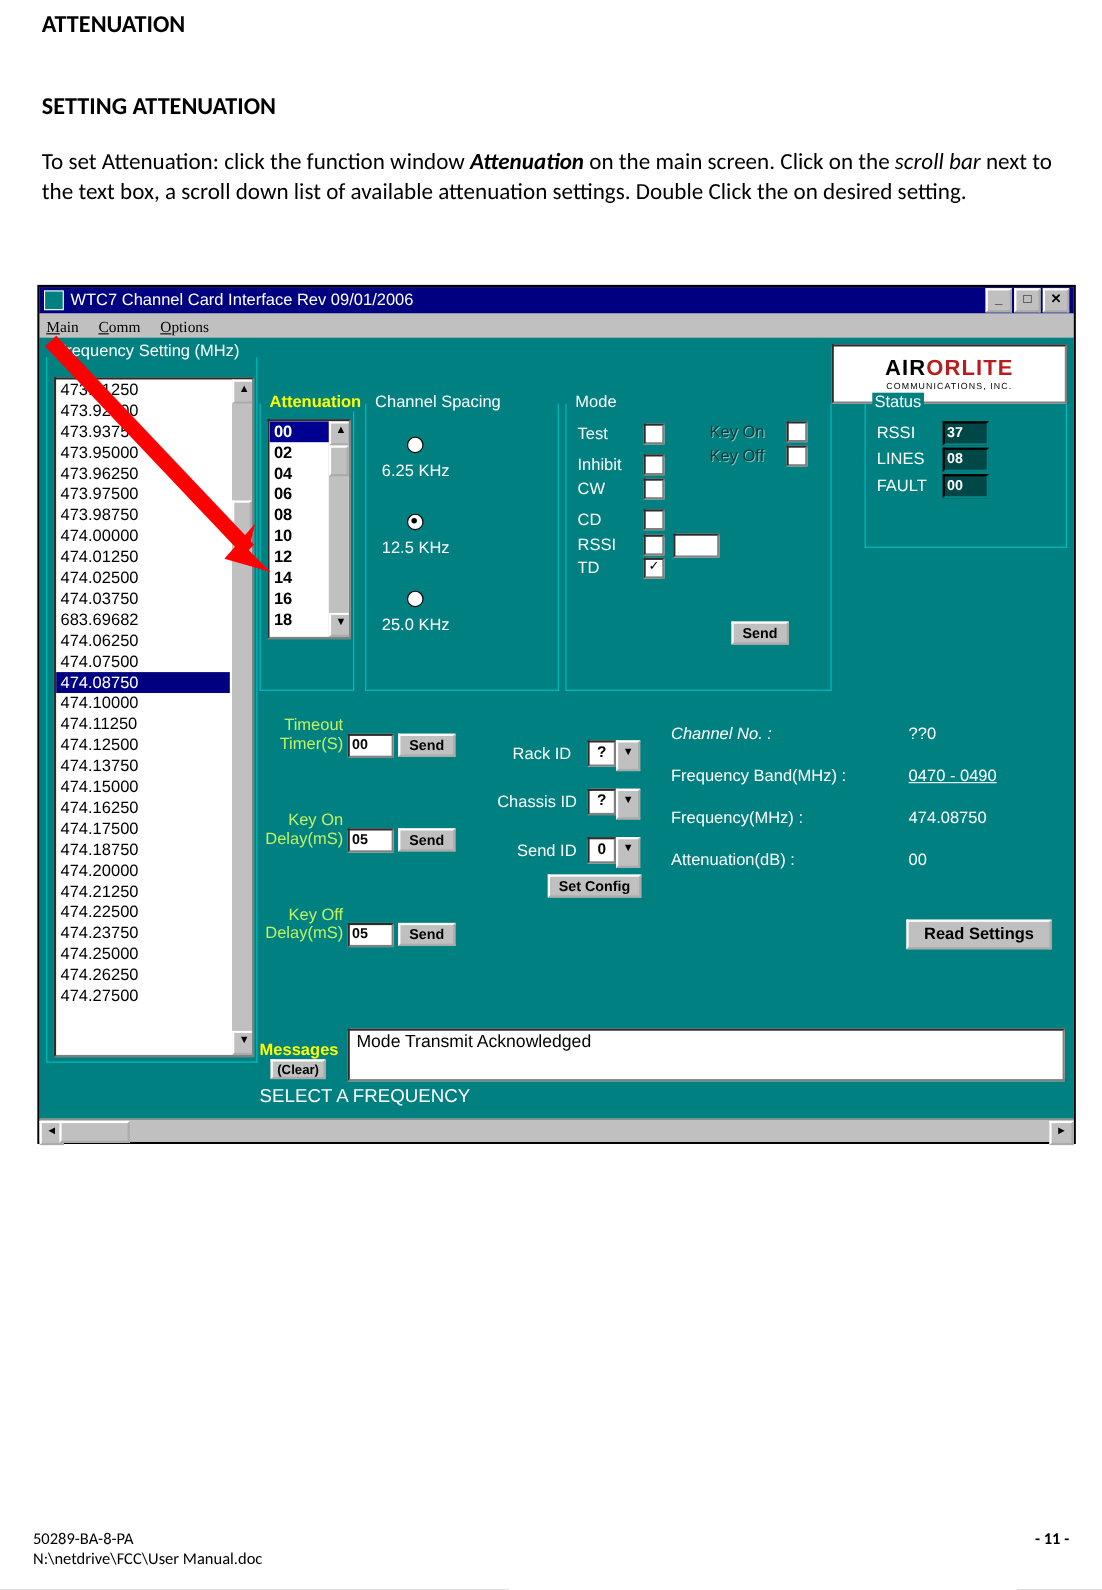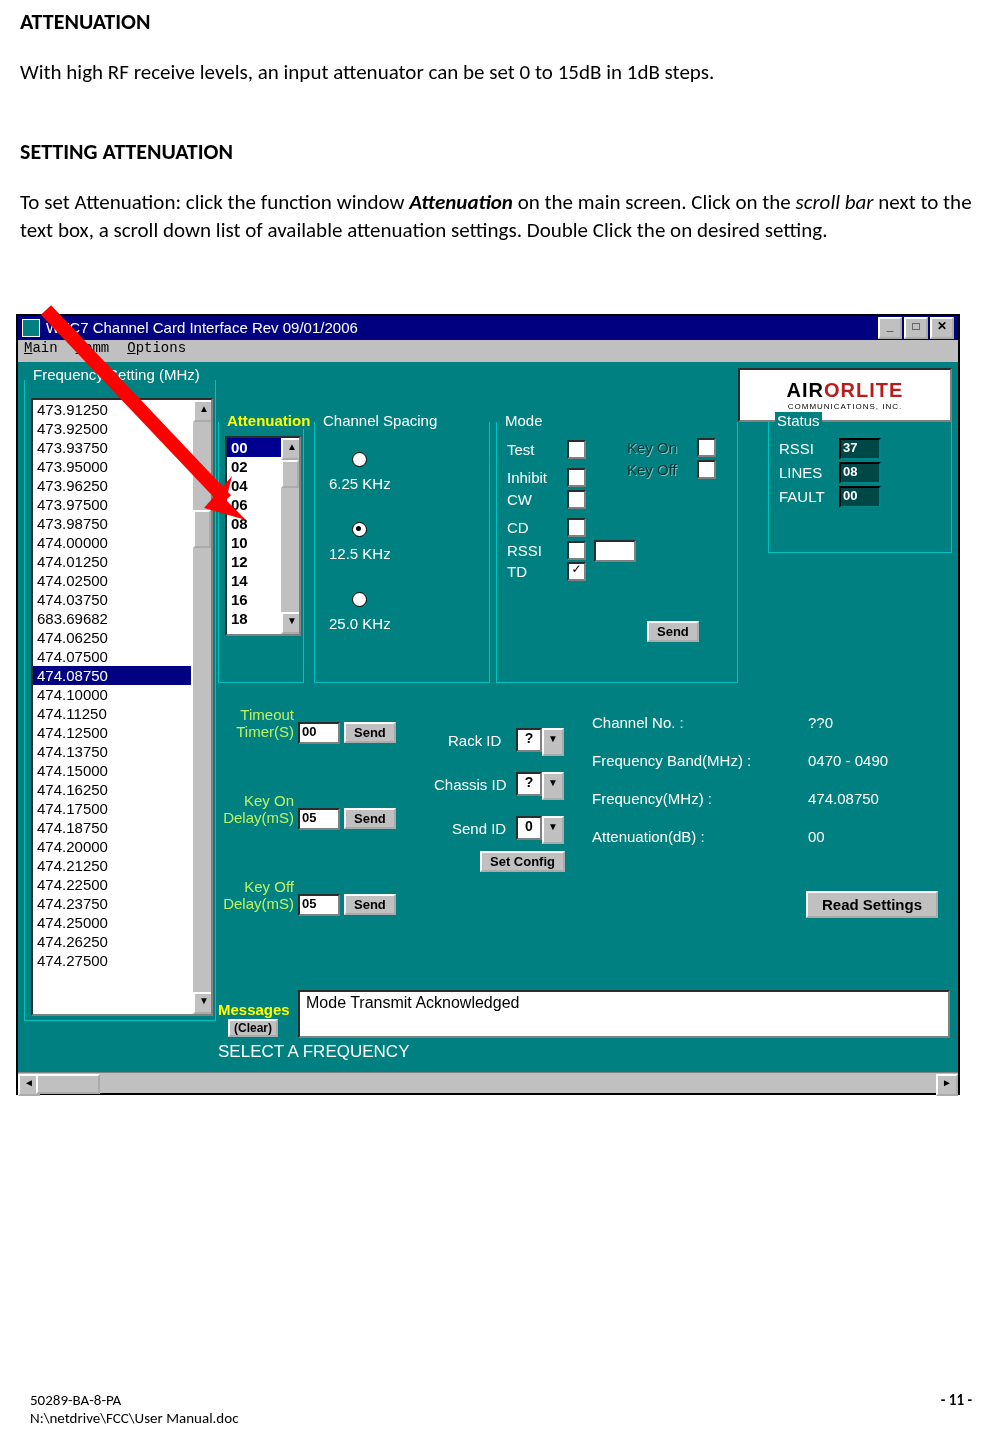--- a/index.html
+++ b/index.html
@@ -1,32 +1,32 @@
 <!DOCTYPE html>
 <html><head>
 <meta charset="utf-8">
 <style>
 
 body { margin:0; background:#fff; font-family:Calibri,Arial,sans-serif; }
-.page { position:relative; width:1002px; height:1445px; box-sizing:border-box; padding:8px 30px 30px 20px; }
+.page { position:relative; width:1002px; height:1445px; box-sizing:border-box; padding:8px 30px 30px 38px; }
 .doc-h1 { font-weight:700; font-size:22px; margin:0 0 24px 0; }
 .doc-p  { font-size:21px; margin:0 0 28px 0; line-height:1.3; }
 .doc-p .em { font-style:italic; font-weight:700; }
 .doc-p .it { font-style:italic; }
 
 
 .arrow { position:absolute; left:36px; top:300px; pointer-events:none; z-index:50; }
 
 
 .app-shell { width:940px; margin-left:-4px; border:2px solid #000; background:#c0c0c0; }
 .titlebar { height:24px; background:#000080; color:#fff; display:flex; align-items:center; padding:0 4px; font-family:Tahoma,Arial,sans-serif; font-size:15px; }
 .titlebar .tb-icon { width:16px; height:16px; background:#008080; margin-right:6px; border:1px solid #fff; }
 .titlebar .tb-gap { flex:1; }
 .win-btn { width:20px; height:18px; background:#c0c0c0; border:2px outset #fff; margin-left:2px; color:#000; font-size:12px; font-weight:700; text-align:center; line-height:14px; font-family:Arial; }
-.menubar { background:#c0c0c0; height:22px; display:flex; align-items:flex-start; padding:0 6px; font-family:Liberation Mono, monospace; font-size:14px; gap:18px; }
+.menubar { background:#c0c0c0; height:22px; display:flex; align-items:flex-end; padding:0 6px; font-family:Liberation Serif, serif; font-size:14px; gap:18px; }
 .menubar span u { text-decoration:underline; }
 
 
 .app-body { position:relative; height:710px; background:#008080; }
 .app-body * { font-family:"MS Sans Serif",Tahoma,Arial,sans-serif; }
 
 
 .grp { position:absolute; border:1px solid #00c0c0; border-top:none; }
 .grp > .grp-label { position:absolute; top:-10px; left:6px; color:#fff; font-size:15px; background:#008080; padding:0 2px; white-space:nowrap; }
 
@@ -109,21 +109,20 @@
 .footer .fl { line-height:1.2; }
 .footer .fr { font-weight:700; }
 
 </style>
 </head>
 <body>
 
 <div class="page">
 
   <div class="doc-h1">ATTENUATION</div>
-  <div class="doc-p">With high RF receive levels, an input attenuator can be set 0 to 15dB in 1dB steps.</div>
   <div style="height:24px"></div>
   <div class="doc-h1">SETTING ATTENUATION</div>
   <div class="doc-p">
     <span>To set Attenuation: click the function window </span><span class="em">Attenuation</span><span> on the main screen. Click on the </span><span class="it">scroll bar</span><span> next to the text box, a scroll down list of available attenuation settings.  Double Click the on desired setting.</span>
   </div>
 
   <svg class="arrow" width="220" height="230">
     <line x1="10" y1="10" x2="190" y2="200" stroke="#ff0000" stroke-width="14"></line>
     <polygon points="190,200 210,220 168,208 196,176" fill="#ff0000"></polygon>
   </svg>
@@ -320,24 +319,24 @@
         </div>
 
       <div class="info-lbl" style="left:434px; top:458px;">Send ID</div>
       <div class="dd" style="left:498px; top:454px;">
           <div class="dd-box">0</div>
           <div class="dd-btn">▼</div>
         </div>
 
       <div style="position:absolute; left:462px; top:490px;"><span class="btn">Set Config</span></div>
 
-      <div class="info-lbl" style="left:574px; top:352px;">Channel No. :</div>
+      <div class="info-lbl" style="left:574px; top:352px;font-style:italic;">Channel No. :</div>
       <div class="info-val" style="left:790px; top:352px;">??0</div>
       <div class="info-lbl" style="left:574px; top:390px;">Frequency Band(MHz) :</div>
-      <div class="info-val" style="left:790px; top:390px;">0470 - 0490</div>
+      <div class="info-val" style="left:790px; top:390px;text-decoration:underline;">0470 - 0490</div>
       <div class="info-lbl" style="left:574px; top:428px;">Frequency(MHz) :</div>
       <div class="info-val" style="left:790px; top:428px;">474.08750</div>
       <div class="info-lbl" style="left:574px; top:466px;">Attenuation(dB) :</div>
       <div class="info-val" style="left:790px; top:466px;">00</div>
 
       <div style="position:absolute; right:20px; top:534px;"><span class="btn big">Read Settings</span></div>
 
       <div class="msg-label">Messages</div>
       <div style="position:absolute; left:210px; bottom:36px;"><span class="btn" style="font-size:12px;padding:0 4px;">(Clear)</span></div>
       <div class="msg-box">Mode Transmit Acknowledged</div>

